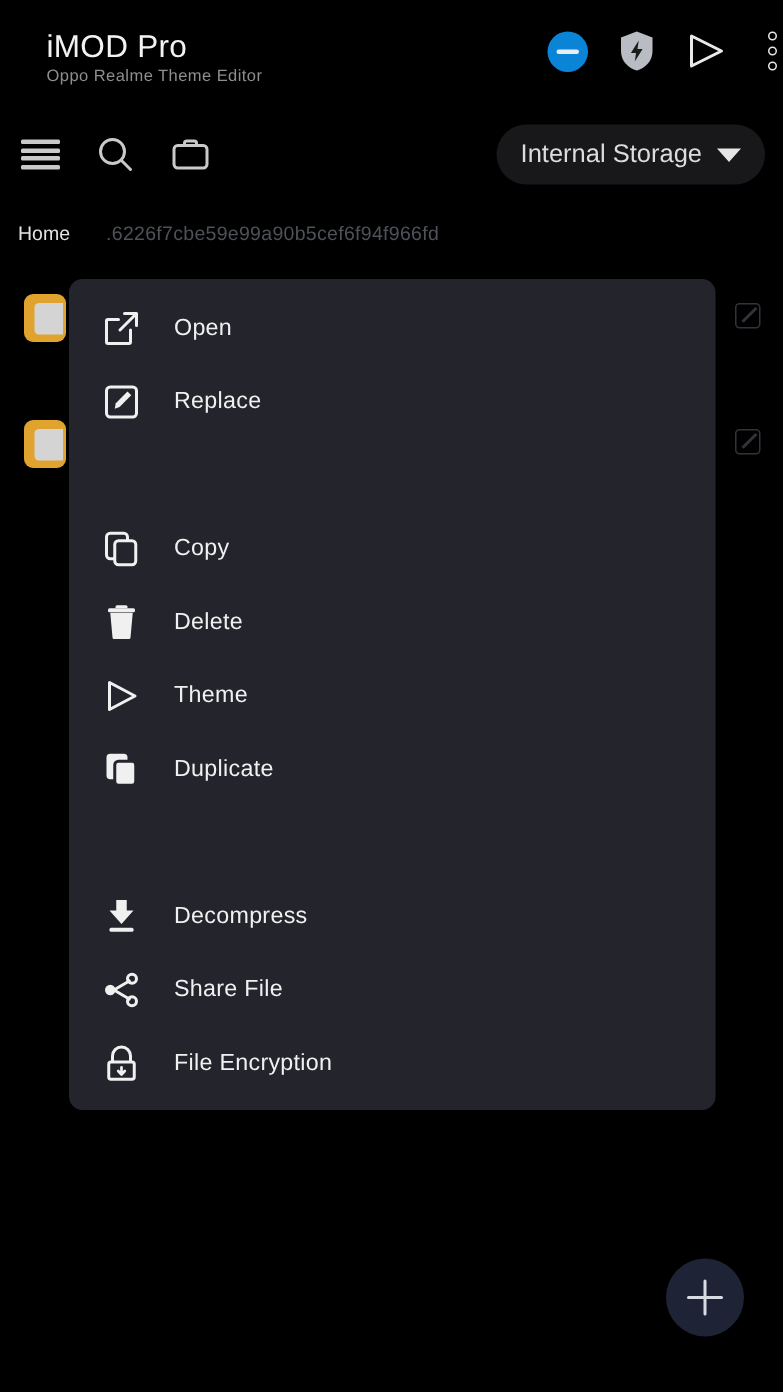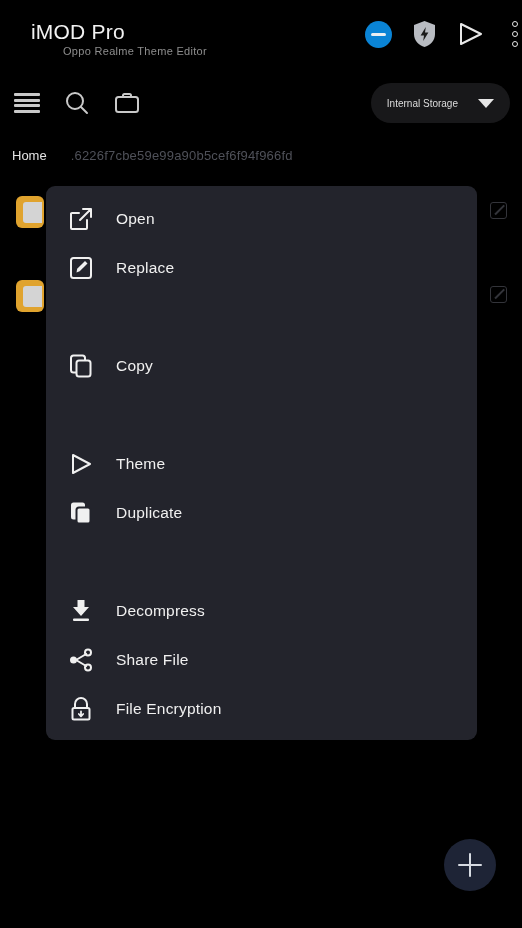--- a/index.html
+++ b/index.html
@@ -12,21 +12,21 @@
   #app { position:relative; width:522px; height:928px; background:#000; }
 
   
   .header { position:absolute; left:15px; top:0; width:522px; height:72px; }
   .app-title {
     position:absolute; left:16px; top:20px;
     font-size:21px; color:#f2f2f2; letter-spacing:.2px; line-height:24px;
   }
   .app-sub {
     position:absolute; left:16px; top:45px;
-    font-size:11px; color:#8e8e8e; letter-spacing:.3px; line-height:13px;margin-left:32px;
+    font-size:11px; color:#8e8e8e; letter-spacing:.3px; line-height:13px;
   }
   .hdr-icons { position:absolute; right:12px; top:18px; height:32px; display:flex; align-items:center; gap:20px; }
   .ic { display:flex; align-items:center; justify-content:center; }
 
   .circle-minus { width:27px; height:27px; border-radius:50%; background:#0a84d6; position:relative; }
   .circle-minus::after { content:""; position:absolute; left:6px; top:12.5px; width:15px; height:3px; background:#e9eef2; border-radius:2px; }
 
   .shield { position:relative; width:25px; height:28px; }
   .kebab { width:20px; height:28px; display:flex; flex-direction:column; align-items:center; justify-content:center; gap:4px; }
   .kebab i { display:block; width:6px; height:6px; border-radius:50%; border:1.6px solid #e8e8e8; }
@@ -38,22 +38,22 @@
   .hamburger span { display:block; height:3px; background:#c9c9c9; border-radius:1px; }
   .hamburger span:nth-child(1){ width:26px; }
   .hamburger span:nth-child(2){ width:26px; }
   .hamburger span:nth-child(3){ width:26px; }
   .hamburger span:nth-child(4){ width:26px; }
 
   .storage-pill {
     position:absolute; right:12px; top:3px;
     height:40px; padding:0 16px;
     background:#18181a; border-radius:20px;
-    display:flex; align-items:center; gap:20px;
-    font-size:10px; color:#dcdcdc;
+    display:flex; align-items:center; gap:10px;
+    font-size:17px; color:#dcdcdc;
   }
   .caret-down { width:0; height:0; border-left:8px solid transparent; border-right:8px solid transparent; border-top:9px solid #e6e6e6; }
 
   
   .breadcrumb { position:absolute; left:0; top:142px; width:522px; height:26px; display:flex; align-items:center; }
   .crumb-home { margin-left:12px; font-size:13px; color:#e3e3e3; }
   .crumb-path { margin-left:24px; font-size:13px; color:#4f5159; letter-spacing:.2px; }
 
   
   .row { position:absolute; left:0; width:522px; height:56px; display:flex; align-items:center; }
@@ -210,20 +210,30 @@
     <div class="ctx-item" style="top:155px">
       <span class="ctx-ic">
         <svg width="26" height="26" viewBox="0 0 26 26">
           <rect x="3" y="2.5" width="14" height="17" rx="2.5" fill="none" stroke="#f0f0f0" stroke-width="2"></rect>
           <rect x="8.5" y="7.5" width="14" height="16" rx="2.5" fill="#23242c" stroke="#f0f0f0" stroke-width="2"></rect>
         </svg>
       </span>
       <span class="ctx-label">Copy</span>
     </div>
 
+    <div class="ctx-item" style="top:204px">
+      <span class="ctx-ic">
+        <svg width="26" height="26" viewBox="0 0 26 26">
+          <path d="M5.5 6.5 H20.5 L19 23 A1 1 0 0 1 18 24 H8 A1 1 0 0 1 7 23 Z" fill="#f0f0f0"></path>
+          <rect x="4" y="3.5" width="18" height="2.6" rx="1" fill="#f0f0f0"></rect>
+          <path d="M10 1.5 H16 A1 1 0 0 1 17 2.5 V3.5 H9 V2.5 A1 1 0 0 1 10 1.5 Z" fill="#f0f0f0"></path>
+        </svg>
+      </span>
+      <span class="ctx-label">Delete</span>
+    </div>
 
     <div class="ctx-item" style="top:253px">
       <span class="ctx-ic">
         <svg width="26" height="26" viewBox="0 0 26 26">
           <path d="M5 4 L22 13 L5 22 Z" fill="none" stroke="#f0f0f0" stroke-width="2" stroke-linejoin="round"></path>
         </svg>
       </span>
       <span class="ctx-label">Theme</span>
     </div>
 

